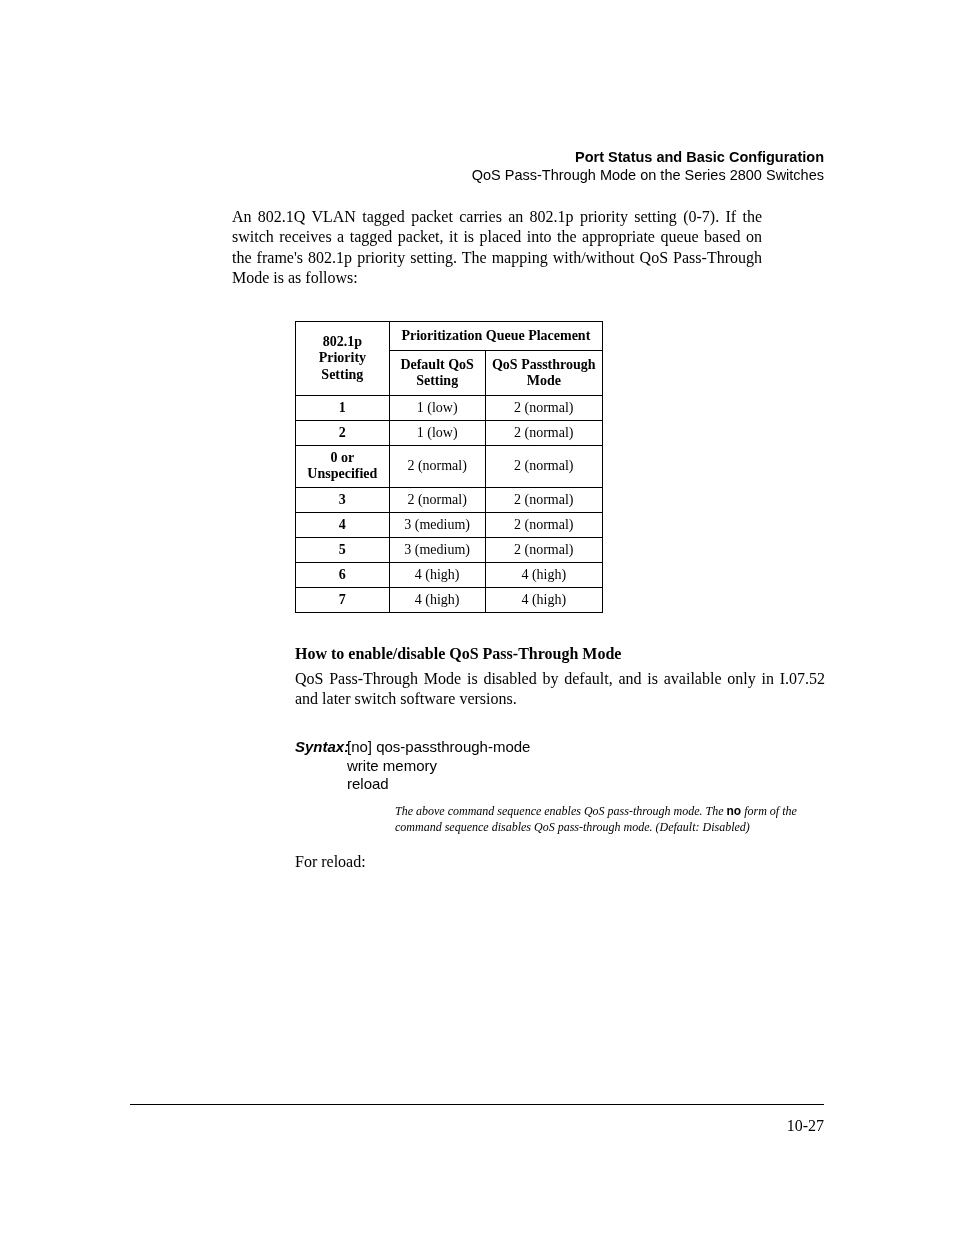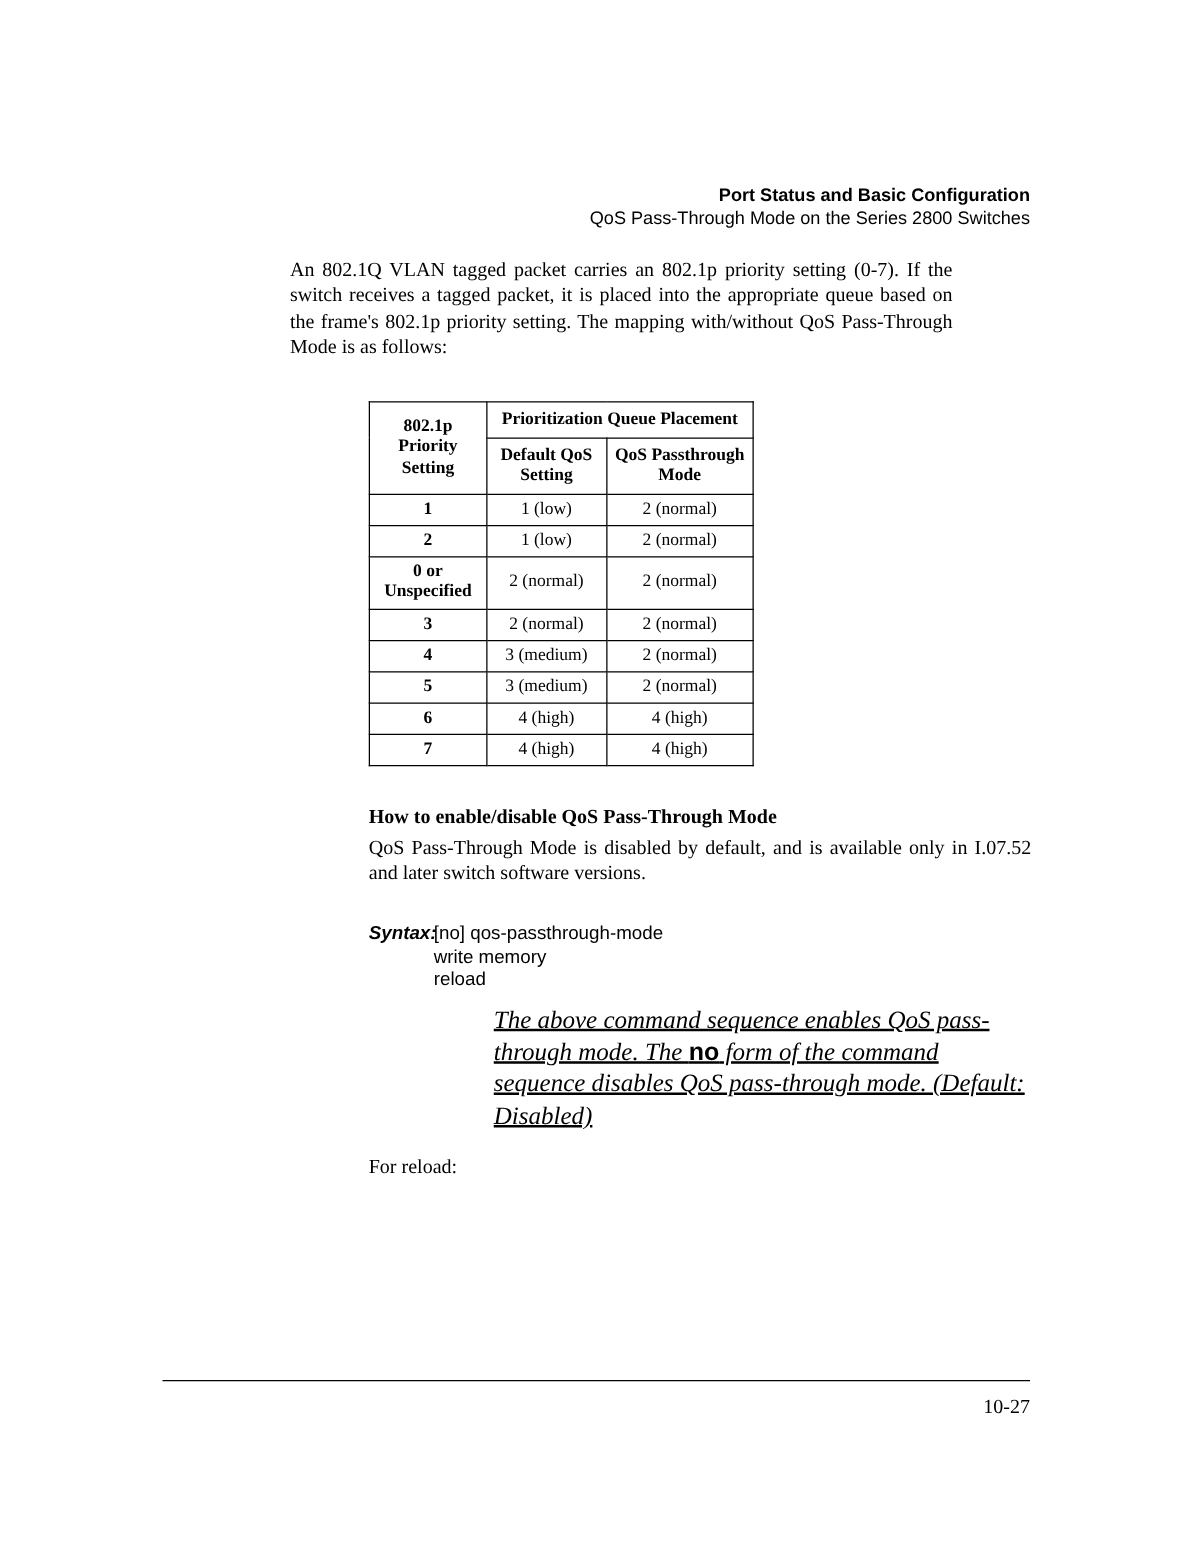--- a/index.html
+++ b/index.html
@@ -111,23 +111,22 @@
     font-family: Liberation Sans, sans-serif;
     font-weight: 400;
     font-size: 15px;
     line-height: 1.25;
   }
   .syntax-desc {
     margin-top: 10px;
     margin-left: 265px;
     width: 430px;
     font-style: italic;
-    font-size: 20px;
+    font-size: 12px;
     line-height: 1.28;
-    text-decoration: underline;
   }
   .syntax-desc .no {
     font-family: Arial, Helvetica, sans-serif;
     font-weight: 700;
     font-style: normal;
   }
   .example-lead {
     margin-top: 18px;
     margin-left: 165px;
     font-size: 16px;

